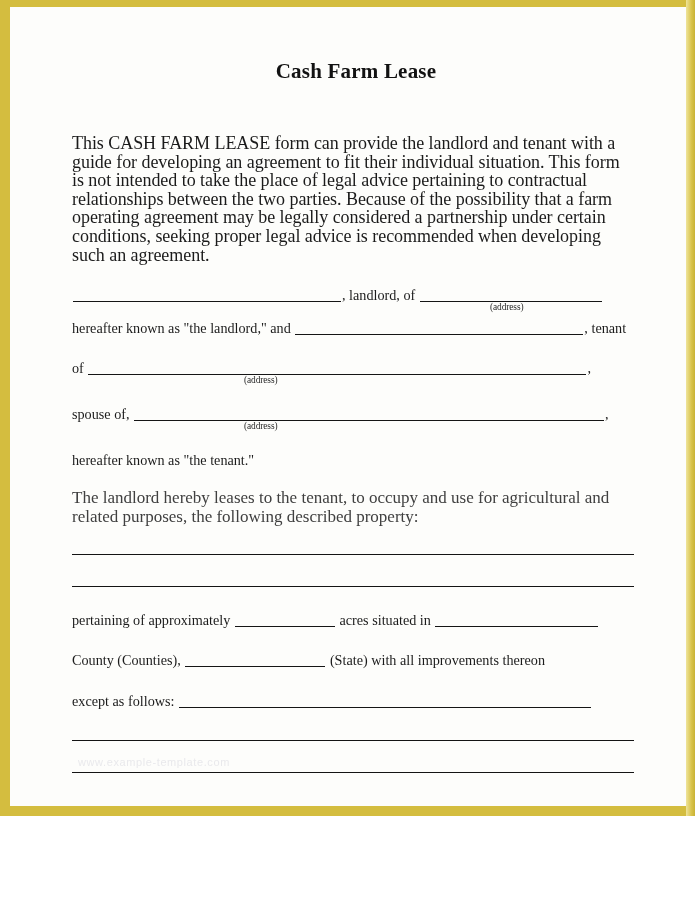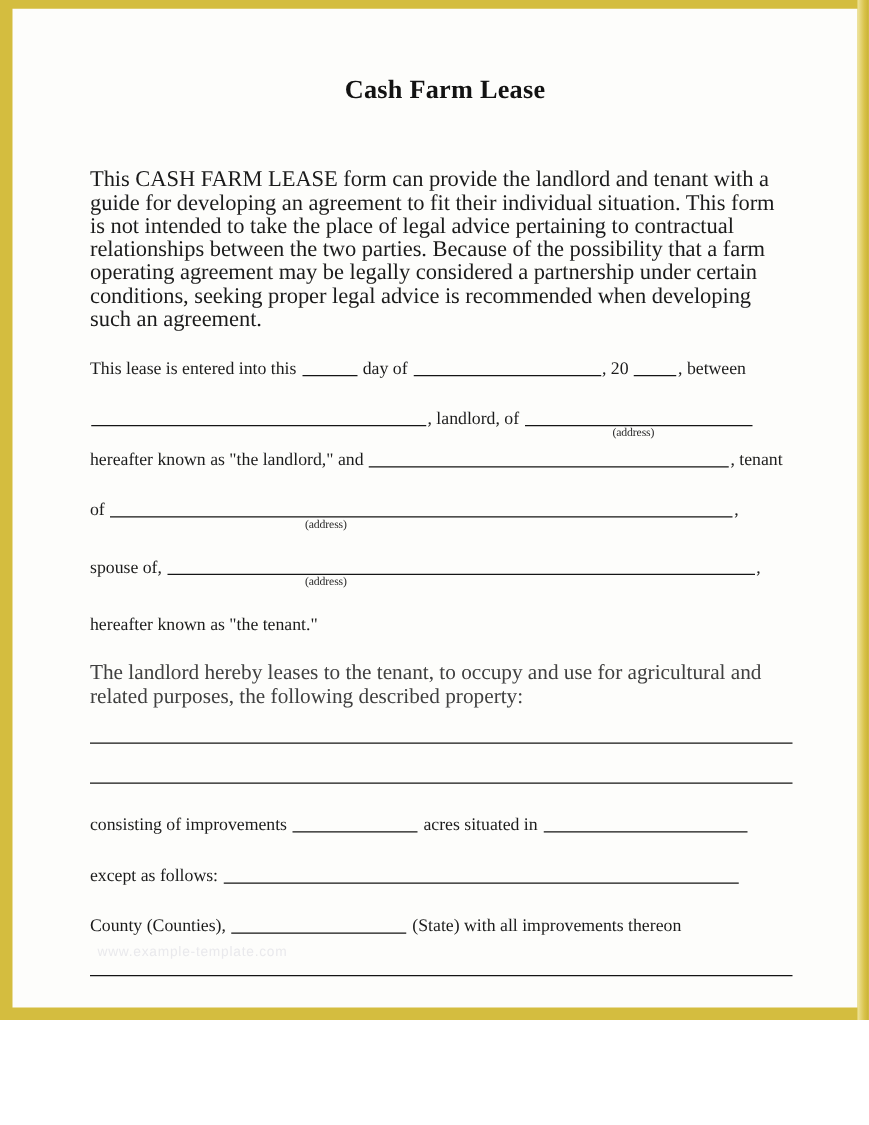--- a/index.html
+++ b/index.html
@@ -167,27 +167,20 @@
 <body>
 
 <div class="page-frame">
   <div class="page">
     <div class="sheet">
 
       <h1 class="doc-title">Cash Farm Lease</h1>
 
       <p class="intro-para">This CASH FARM LEASE form can provide the landlord and tenant with a guide for developing an agreement to fit their individual situation.  This form is not intended to take the place of legal advice pertaining to contractual relationships between the two parties.  Because of the possibility that a farm operating agreement may be legally considered a partnership under certain conditions, seeking proper legal advice is recommended when developing such an agreement.</p>
 
-      <div class="form-line row-date">
-        <span>This lease is entered into this</span>
-        <span class="blank b-day"></span>
-        <span>day of</span>
-        <span class="blank b-month"></span><span>, 20</span>
-        <span class="blank b-year"></span><span>, between</span>
-      </div>
 
       <div class="form-line row-landlord">
         <span class="blank b-name"></span><span>, landlord, of</span>
         <span class="blank b-addr1"></span>
         <span class="addr-note" style="left:418px; top:16px;">(address)</span>
       </div>
 
       <div class="form-line row-hereafter">
         <span>hereafter known as "the landlord," and</span>
         <span class="blank b-tenant"></span><span>, tenant</span>
@@ -209,37 +202,37 @@
         <span>hereafter known as "the tenant."</span>
       </div>
 
 
       <p class="section-para">The landlord hereby leases to the tenant, to occupy and use for agricultural and related purposes, the following described property:</p>
 
       <div class="rule rule-a"></div>
       <div class="rule rule-b"></div>
 
       <div class="form-line row-acres">
-        <span>consisting of improvements</span>
+        <span>pertaining of approximately</span>
         <span class="blank b-acres"></span>
         <span>acres situated in</span>
         <span class="blank b-situate"></span>
-      </div>
-
-      <div class="form-line row-except">
-        <span>except  as  follows:</span>
-        <span class="blank b-except"></span>
       </div>
 
       <div class="form-line row-county">
         <span>County (Counties),</span>
         <span class="blank b-state"></span>
         <span>(State)  with  all  improvements  thereon</span>
       </div>
 
+      <div class="form-line row-except">
+        <span>except  as  follows:</span>
+        <span class="blank b-except"></span>
+      </div>
+
       <div class="rule rule-c"></div>
       <div class="rule rule-d"></div>
 
 
     </div>
 
     <div class="watermark">www.example-template.com</div>
   </div>
 </div>
 

